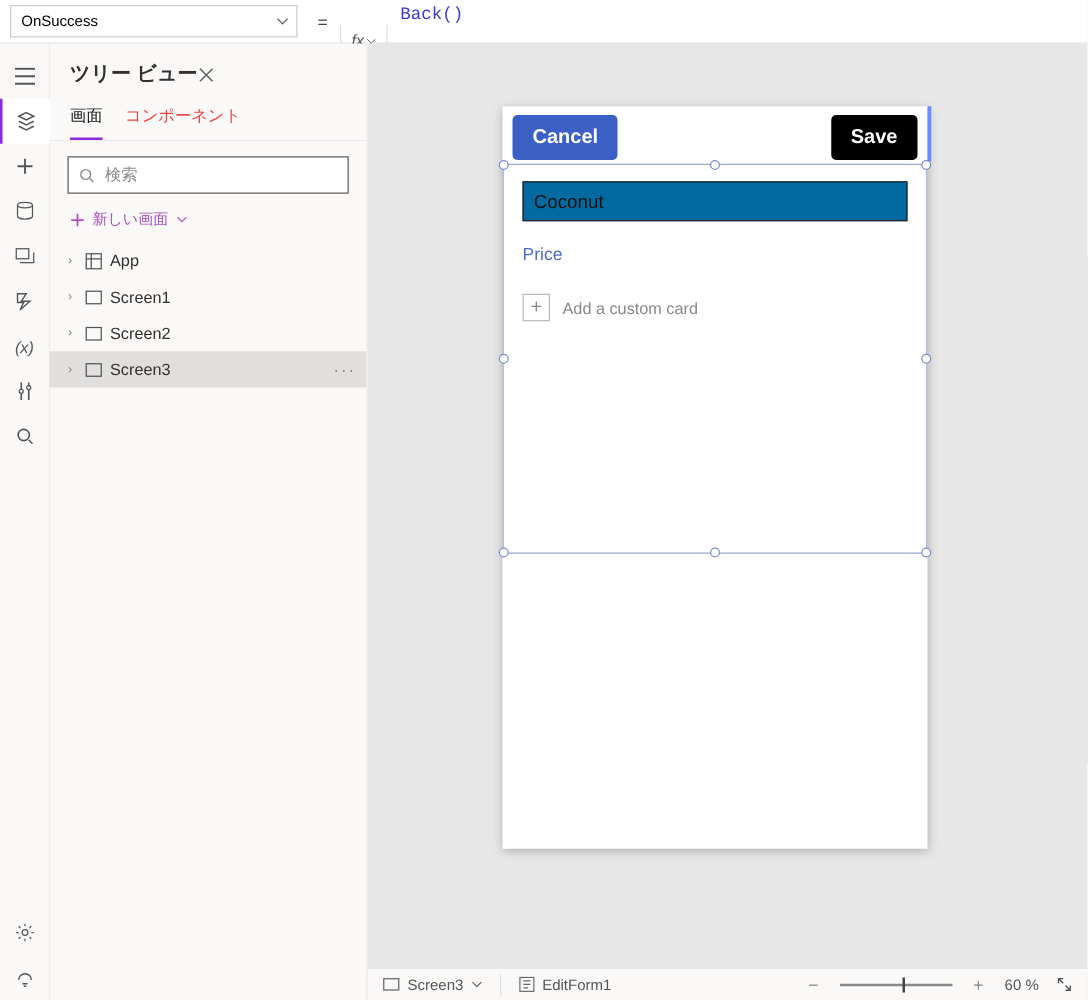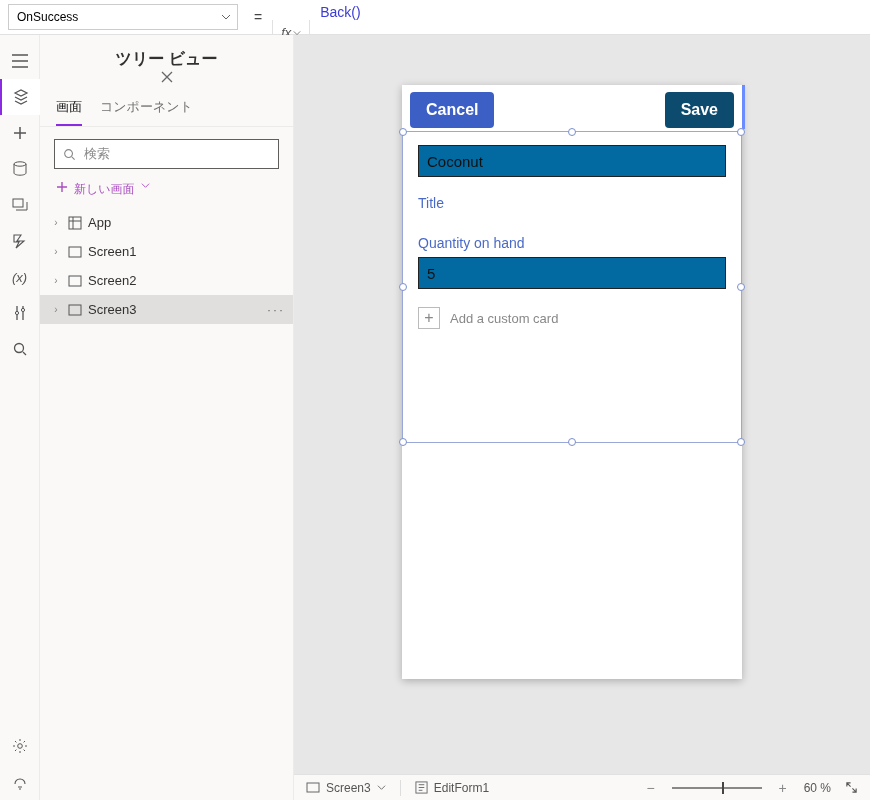--- a/index.html
+++ b/index.html
@@ -6,41 +6,41 @@
   html, body { width: 870px; height: 800px; font-family: "Segoe UI", "Yu Gothic UI", Meiryo, sans-serif; background: #fff; overflow: hidden; }
   body { display: flex; flex-direction: column; }
 
   
   .formula-bar { height: 35px; display: flex; align-items: center; border-bottom: 1px solid #e1e1e1; background: #fff; }
   .prop-select { width: 230px; height: 26px; margin: 0 6px 0 8px; border: 1px solid #ccc; background: #fff; display: flex; align-items: center; justify-content: space-between; padding: 0 6px 0 8px; font-size: 12px; }
   .chev-down { width: 10px; height: 10px; }
   .eq { font-size: 14px; color: #444; padding: 0 10px; }
   .fx-box { width: 38px; height: 26px; border-left: 1px solid #e1e1e1; border-right: 1px solid #e1e1e1; display: flex; align-items: center; justify-content: center; gap: 2px; font-style: italic; font-size: 13px; color: #555; margin-top: 31px; }
   .fx-box .chev-down { width: 8px; height: 8px; }
-  .formula-input { flex: 1; height: 26px; border: none; outline: none; font-size: 14px; padding: 0 10px; color: #7a7aff; font-family: Liberation Sans, sans-serif; }
+  .formula-input { flex: 1; height: 26px; border: none; outline: none; font-size: 14px; padding: 0 10px; color: #7a7aff; font-family: Liberation Mono, monospace; }
   .formula-input .fn { color: #3b3bd6; }
   .formula-input .paren { color: #3b3bd6; }
 
   
   .main { flex: 1; display: flex; min-height: 0; }
   .toolrail { width: 40px; background: #faf9f8; border-right: 1px solid #edebe9; display: flex; flex-direction: column; align-items: center; padding-top: 8px; gap: 0; }
   .toolrail .rail-btn { width: 40px; height: 36px; display: flex; align-items: center; justify-content: center; color: #605e5c; }
   .toolrail .rail-btn.active { border-left: 2px solid #8a2be2; background: #fff; }
   .toolrail .spacer { flex: 1; }
 
   
   .tree-panel { width: 254px; background: #faf9f8; border-right: 1px solid #edebe9; display: flex; flex-direction: column; }
-  .tree-header { display: flex; align-items: center; justify-content: flex-start; padding: 14px 16px 6px 16px; flex-direction: column; }
+  .tree-header { display: flex; align-items: center; justify-content: flex-start; padding: 14px 16px 6px 16px; }
   .tree-title { font-size: 16px; font-weight: 600; color: #323130; }
   .close-x { width: 14px; height: 14px; color: #666; }
   .tree-tabs { display: flex; gap: 18px; padding: 4px 16px 0 16px; font-size: 13px; color: #666; border-bottom: 1px solid #edebe9; }
-  .tree-tab { padding: 4px 0 8px 0; color: #737373; }
+  .tree-tab { padding: 4px 0 8px 0; color: #ef4444; }
   .tree-tab.active { color: #111; border-bottom: 2px solid #8a2be2; }
   .tree-search { margin: 12px 14px 8px 14px; height: 30px; border: 1px solid #605e5c; background: #fff; display: flex; align-items: center; padding: 0 8px; gap: 8px; color: #888; font-size: 13px; }
-  .tree-newscreen { display: flex; gap: 6px; color: #a94dbf; font-size: 12px; padding: 4px 16px 10px 16px; }
+  .tree-newscreen { display: flex; align-items: center; gap: 6px; color: #a94dbf; font-size: 12px; padding: 4px 16px 10px 16px; }
   .tree-list { flex: 1; overflow: auto; font-size: 13px; }
   .tree-item { height: 29px; display: flex; align-items: center; gap: 6px; padding: 0 8px 0 10px; color: #323130; }
   .tree-item .exp { width: 12px; color: #888; font-size: 10px; display:flex; justify-content:center; }
   .tree-item .ico { width: 14px; height: 14px; display:flex; align-items:center; justify-content:center; }
   .tree-item.selected { background: #e1dfdd; }
   .tree-item .dots { margin-left: auto; color: #666; letter-spacing: 2px; font-size: 12px; }
 
   
   .canvas-wrap { flex: 1; background: #e7e7e7; position: relative; overflow: hidden; }
   .status-bar { position: absolute; left: 0; right: 0; bottom: 0; height: 26px; background: #faf9f8; border-top: 1px solid #e1e1e1; display: flex; align-items: center; font-size: 12px; color: #555; padding: 0 12px; gap: 14px; }
@@ -223,32 +223,28 @@
         <span>Screen3</span>
         <span class="dots">···</span>
       </div>
     </div>
   </div>
 
   <div class="canvas-wrap">
     <div class="phone">
       <div class="phone-header">
         <button class="btn">Cancel</button>
-        <button class="btn" style="background:#0c4a6e">Save</button>
+        <button class="btn" style="background:#000000">Save</button>
       </div>
       <div class="form-area">
         <div class="field-block">
           <input class="field-input" value="Coconut" style="">
         </div>
         <div class="field-block">
-          <div class="field-label">Title</div>
-        </div>
-        <div class="field-block">
-          <div class="field-label">Quantity on hand</div>
-          <input class="field-input" value="5" style="">
+          <div class="field-label">Price</div>
         </div>
         <div class="add-card">
           <div class="add-plus">+</div>
           <span>Add a custom card</span>
         </div>
       </div>
     </div>
 
     <div class="sel-right-bar"></div>
     <div class="sel-overlay">

